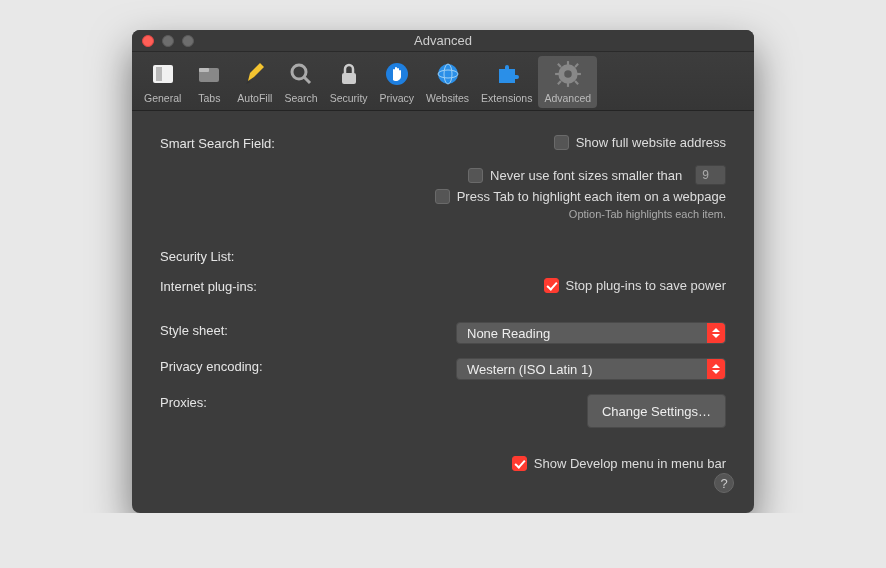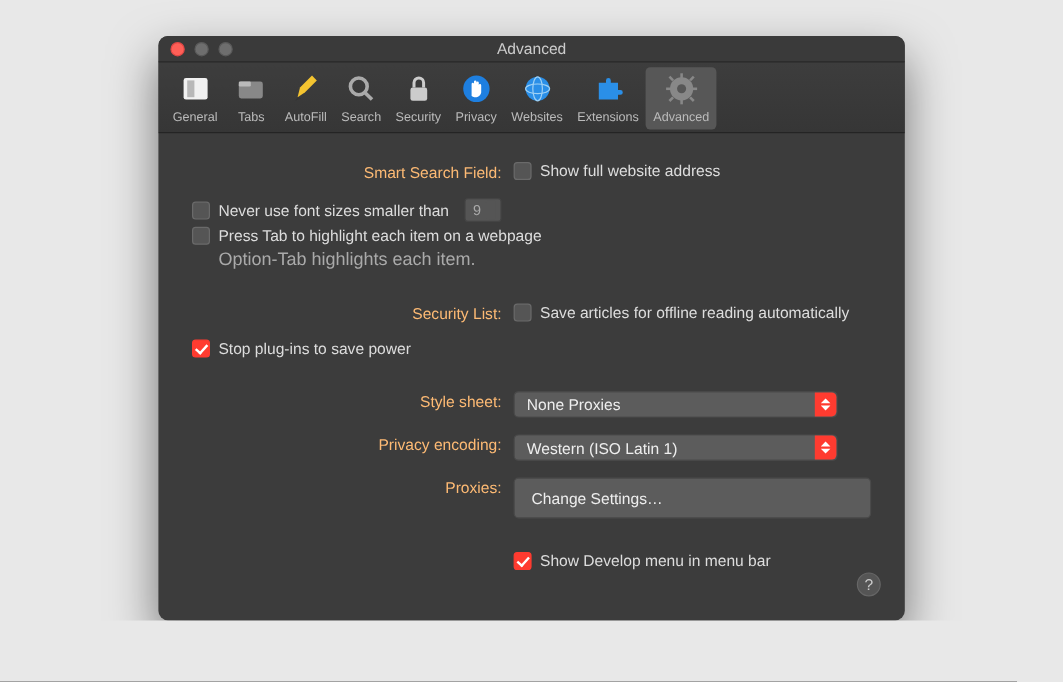--- a/index.html
+++ b/index.html
@@ -77,30 +77,31 @@
     .content {
       padding: 24px 28px 28px;
     }
     .row {
       display: flex;
       align-items: flex-start;
       margin-bottom: 14px;
     }
     .row .label {
       width: 268px;
-      text-align: right;
+      text-align: left;
       padding-right: 10px;
       padding-top: 1px;
-      color: #fdba74;
+      color: #e5e5e5;
     }
     .row .field {
       flex: 1;
       display: flex;
       flex-direction: column;
       gap: 4px;
+      align-items: flex-end;
     }
     .chkrow {
       display: flex;
       align-items: center;
       gap: 7px;
     }
     .chkbox {
       width: 15px; height: 15px;
       border: 1px solid #6a6a6a;
       border-radius: 3px;
@@ -115,21 +116,21 @@
     .chkbox.checked::after {
       content: "";
       position: absolute;
       left: 4px; top: 1px;
       width: 4px; height: 8px;
       border: solid #fff;
       border-width: 0 2px 2px 0;
       transform: rotate(42deg);
     }
     .sublabel {
-      font-size: 15px;
+      font-size: 11px;
       color: #aaa;
       margin-left: 22px;
     }
     .inline-select {
       background: #555;
       border: 1px solid #444;
       border-radius: 3px;
       padding: 0 16px 0 6px;
       height: 20px;
       display: inline-flex;
@@ -343,44 +344,39 @@
           <span>Press Tab to highlight each item on a webpage</span>
         </div>
         <div class="sublabel">Option-Tab highlights each item.</div>
       </div>
     </div>
 
     <div class="spacer"></div>
 
     <div class="row">
       <div class="label">Security List:</div>
-      <div class="field">
-        <div class="chkrow">
-          <div class="chkbox"></div>
-          <span>Save articles for offline reading automatically</span>
-        </div>
-      </div>
-    </div>
-
-    <div class="row">
+    </div>
+
+    <div class="row">
+      <div class="label">Internet plug-ins:</div>
       <div class="field">
         <div class="chkrow">
           <div class="chkbox checked"></div>
           <span>Stop plug-ins to save power</span>
         </div>
       </div>
     </div>
 
     <div class="spacer"></div>
 
     <div class="row">
       <div class="label">Style sheet:</div>
       <div class="field">
         <div class="popup">
-          <span>None Proxies</span>
+          <span>None Reading</span>
           <span class="arrows"></span>
         </div>
       </div>
     </div>
 
     <div class="row">
       <div class="label">Privacy encoding:</div>
       <div class="field">
         <div class="popup">
           <span>Western (ISO Latin 1)</span>

